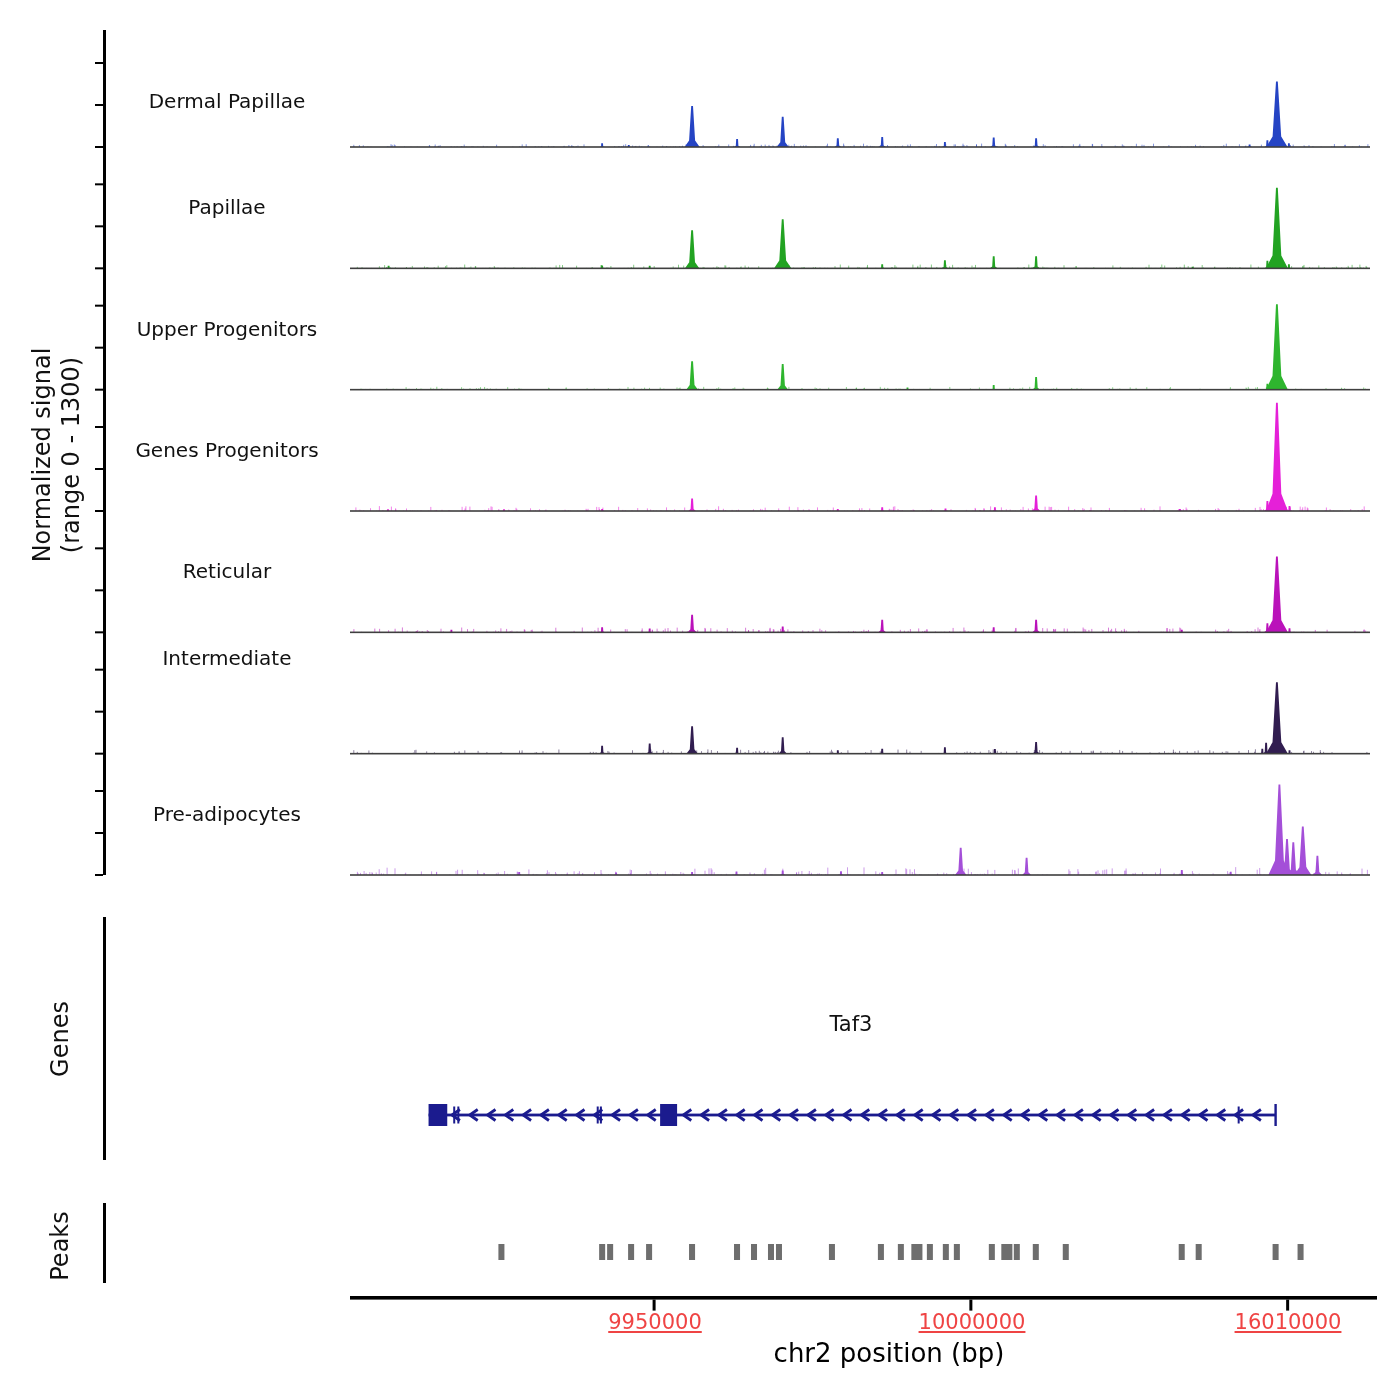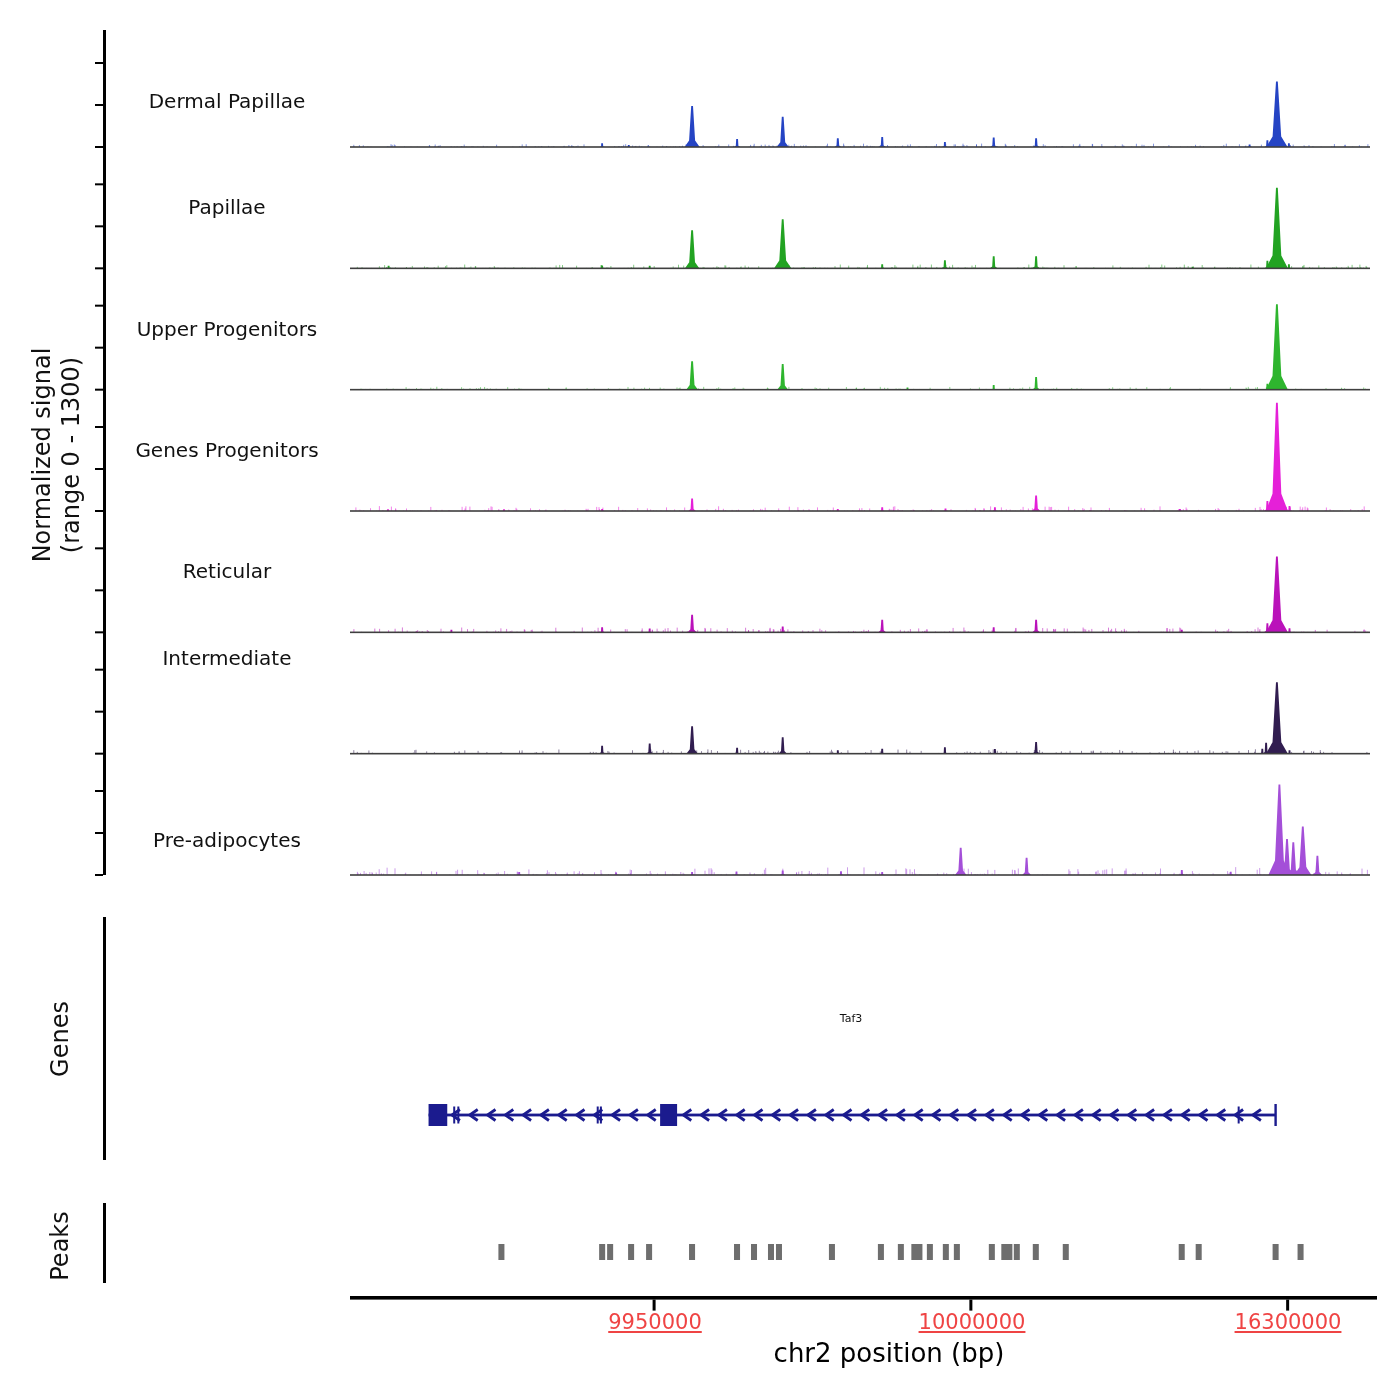--- a/index.html
+++ b/index.html
@@ -38,21 +38,21 @@
   }
   .xaxis-title{
     position:absolute;
     transform:translateX(-50%);
     font-size:26px;
     color:#000;
   }
   .gene-name{
     position:absolute;
     transform:translateX(-50%);
-    font-size:11px;
+    font-size:21px;
     color:#111;
   }
 </style>
 </head>
 <body>
 
 <div id="figure">
 
   <div class="rot yaxis-label" style="left:57px;top:455px;">
     <div>Normalized signal</div>
@@ -204,21 +204,21 @@
       </g>
     </svg>
 
   <div id="track-labels">
       <div class="track-label" style="top: 64px; margin-top: 25px;">Dermal Papillae</div>
       <div class="track-label" style="top: 195.333px;">Papillae</div>
       <div class="track-label" style="top: 316.667px;">Upper Progenitors</div>
       <div class="track-label" style="top: 438px;">Genes Progenitors</div>
       <div class="track-label" style="top: 559.333px;">Reticular</div>
       <div class="track-label" style="top: 646px; text-align: center;">Intermediate</div>
-      <div class="track-label" style="top: 828px;">Pre-adipocytes</div>
+      <div class="track-label" style="top: 802px;">Pre-adipocytes</div>
     </div>
 
   <div class="rot section-label" style="left:60px;top:1039px;">Genes</div>
   <div class="spine" style="left:103px;top:917px;width:3px;height:243px;"></div>
   <div class="gene-name" style="left:851px;top:1012px;">Taf3</div>
   <svg class="abs" id="gene-svg" style="left:350px;top:1080px;" width="1020" height="70">
       <g>
         <rect x="78.55900621118012" y="33.6" width="847.0434782608695" height="2.8" fill="#1b1b8e"></rect>
         <rect x="78.55900621118012" y="24" width="18.68944099378882" height="22" fill="#1b1b8e"></rect>
         <rect x="310.11801242236027" y="24" width="16.97888198757761" height="22" fill="#1b1b8e"></rect>
@@ -264,16 +264,16 @@
     </svg>
 
   <svg class="abs" id="xaxis-svg" style="left:345px;top:1294px;" width="1040" height="20">
       <rect x="5" y="2" width="1027" height="3.6" fill="#000"></rect>
       <rect x="307.5993788819876" y="5.6" width="3" height="11" fill="#000"></rect>
       <rect x="624.3695652173914" y="5.6" width="3" height="11" fill="#000"></rect>
       <rect x="941.139751552795" y="5.6" width="3" height="11" fill="#000"></rect>
     </svg>
   <div class="xtick-label" style="left:655px;top:1310px;">9950000</div>
   <div class="xtick-label" style="left:972px;top:1310px;">10000000</div>
-  <div class="xtick-label" style="left:1288px;top:1310px;">16300000</div>
+  <div class="xtick-label" style="left:1288px;top:1310px;">16010000</div>
   <div class="xaxis-title" style="left:861px;top:1338px;margin-left:28px;">chr2 position (bp)</div>
 
 </div>
 
 </body></html>

